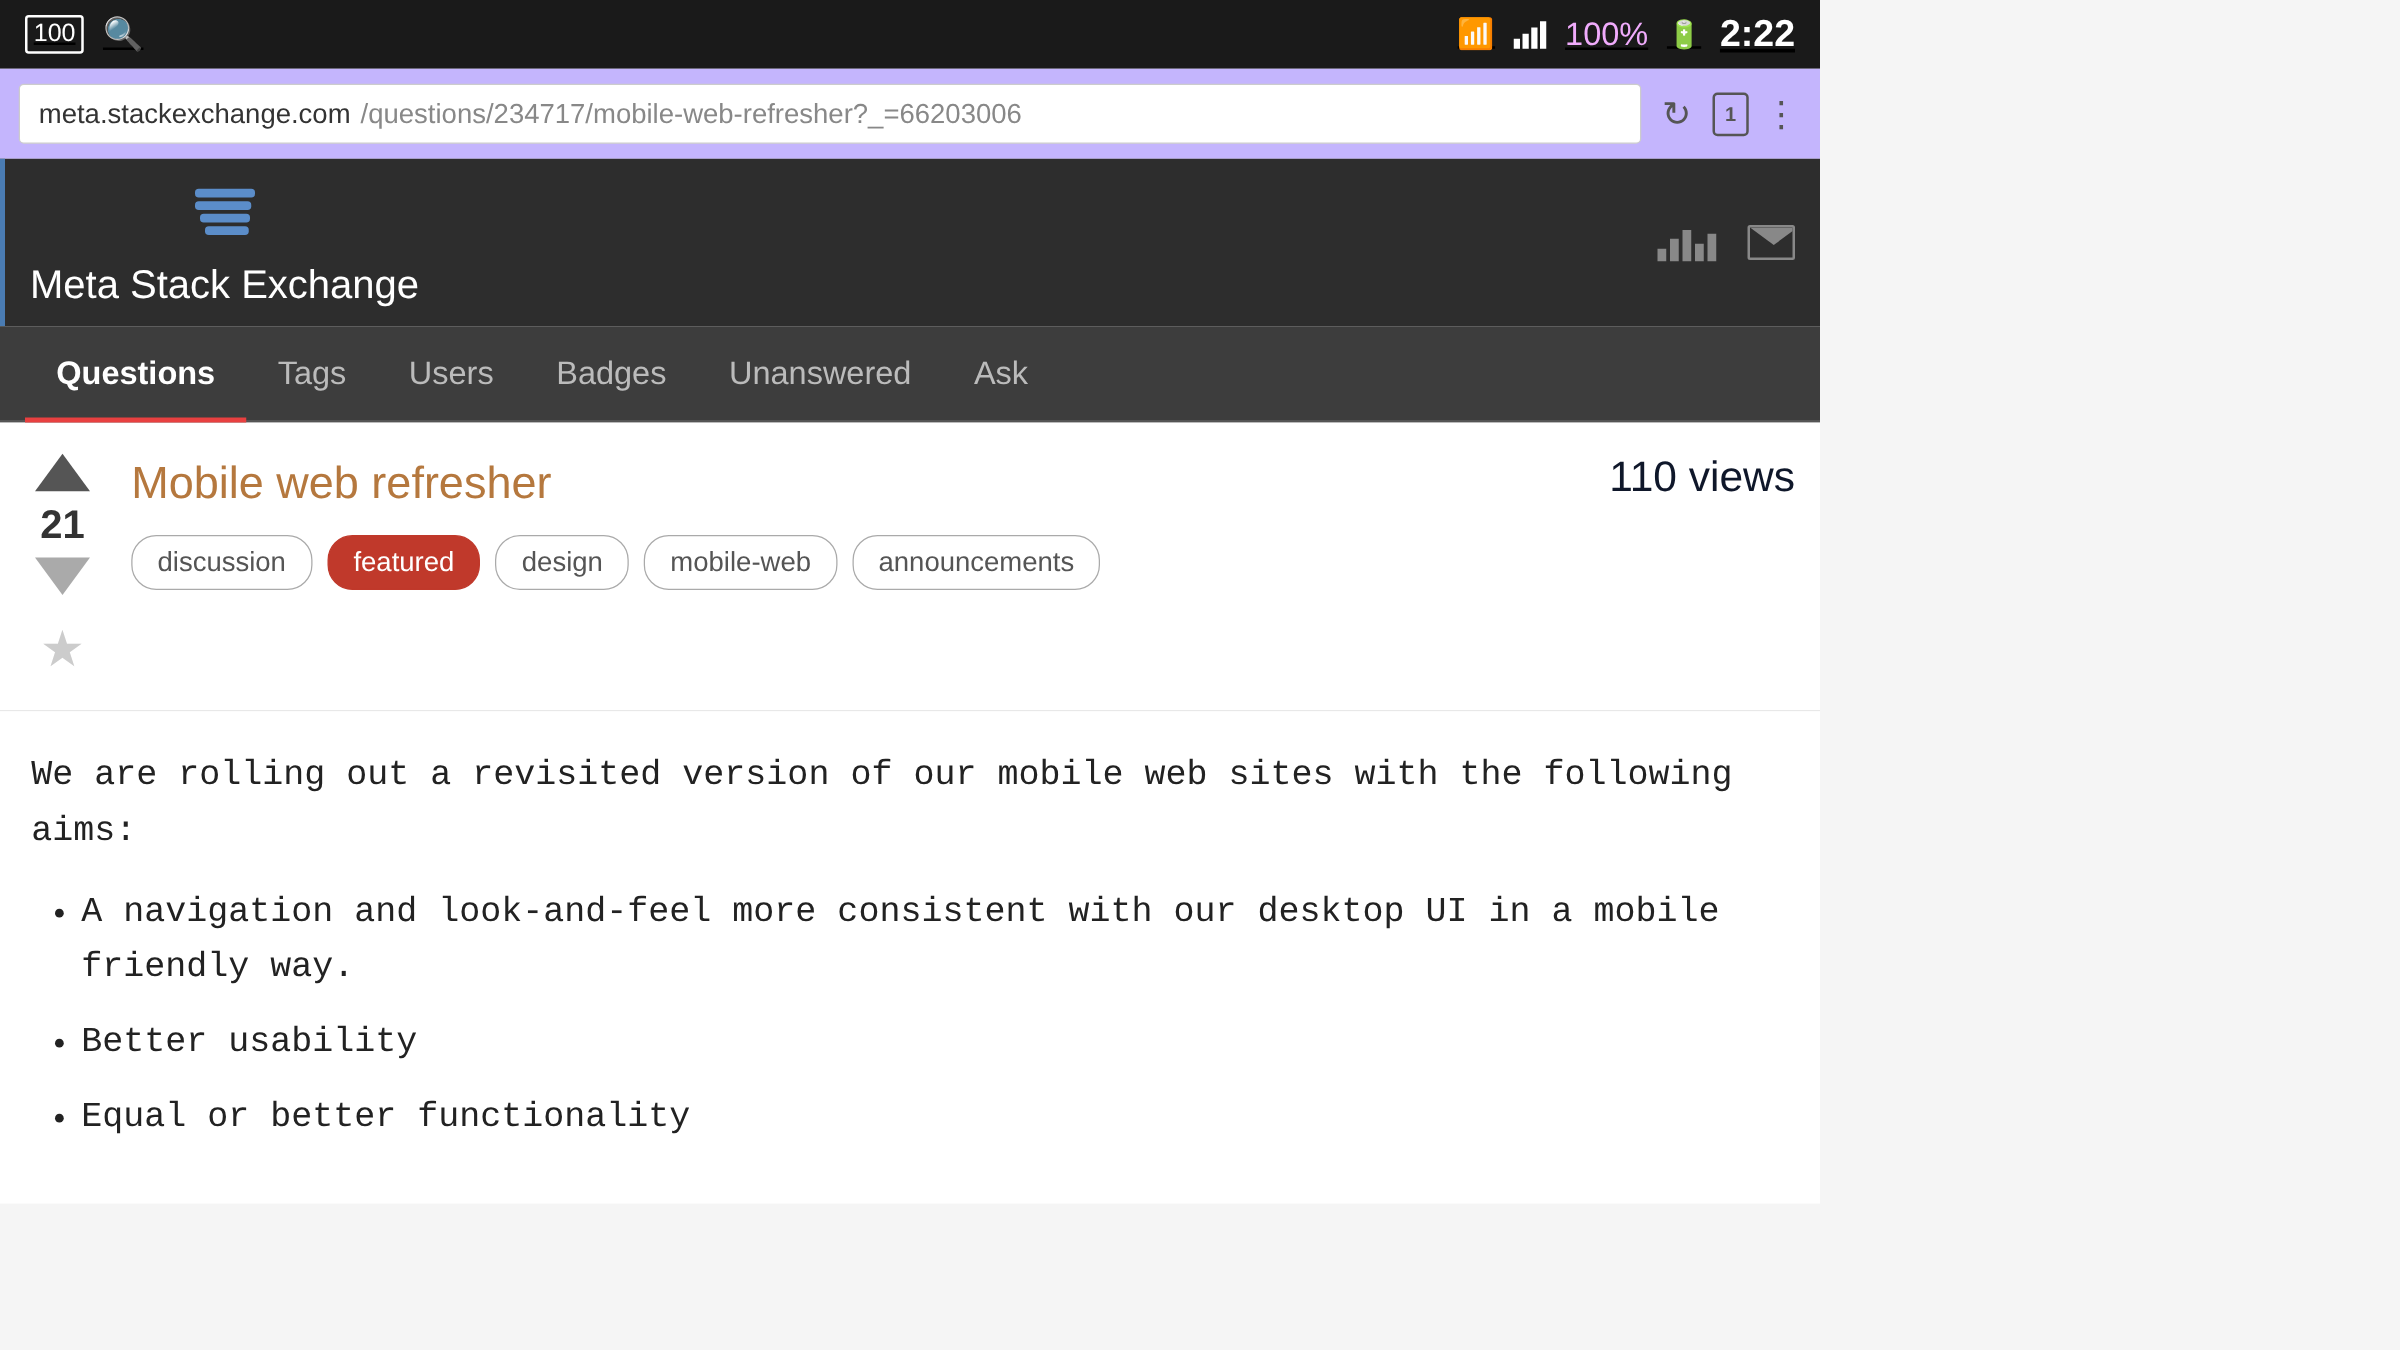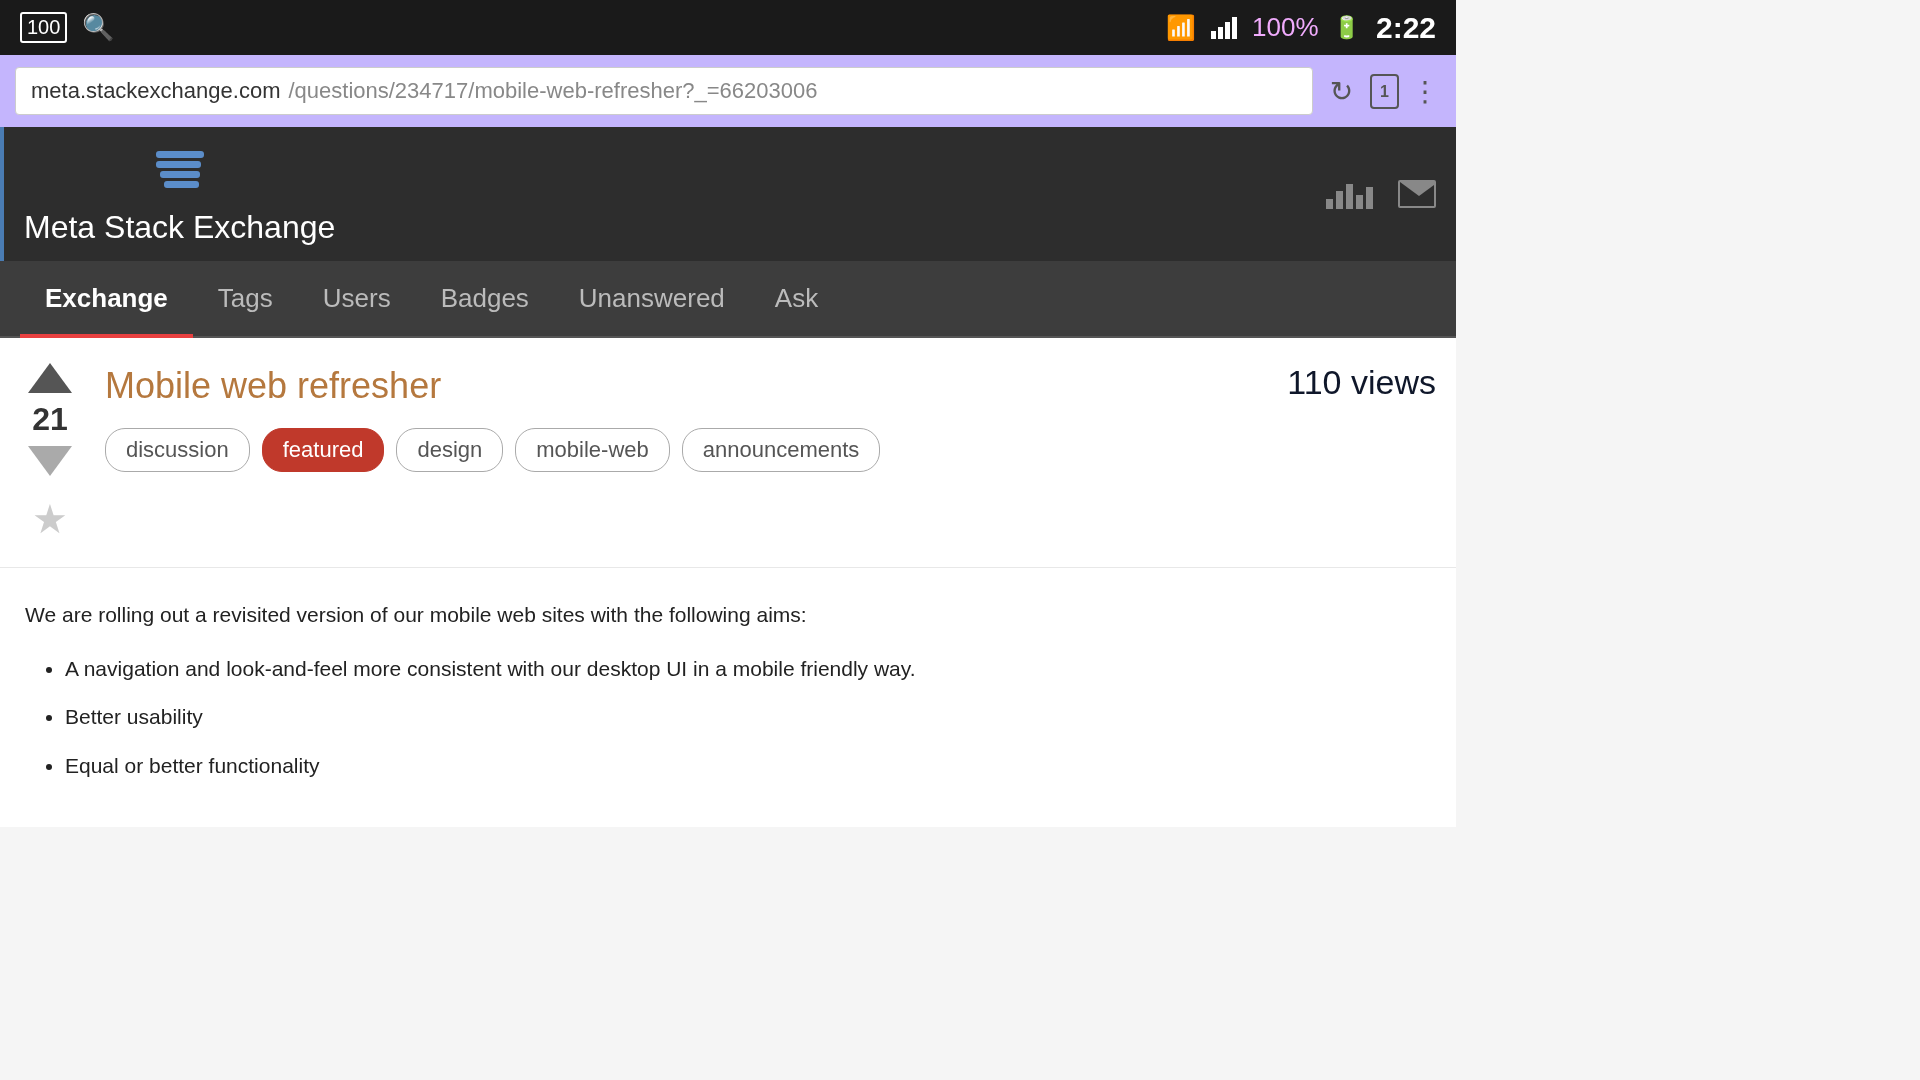--- a/index.html
+++ b/index.html
@@ -6,20 +6,21 @@
     body { background: #f5f5f5; font-family: Arial, sans-serif; width: 1456px; overflow-x: hidden; }
 
     
     .status-bar {
       background: #1a1a1a;
       height: 55px;
       display: flex;
       align-items: center;
       justify-content: space-between;
       padding: 0 20px;
+      text-decoration: underline;
     }
     .status-bar-left { display: flex; align-items: center; gap: 15px; }
     .status-bar-right { display: flex; align-items: center; gap: 15px; color: white; font-size: 22px; }
 
     
     .address-bar {
       background: #c4b5fd;
       padding: 12px 15px;
       display: flex;
       align-items: center;
@@ -212,23 +213,24 @@
     .divider {
       height: 1px;
       background: #e8e8e8;
       margin: 0;
     }
 
     
     .content-area {
       background: white;
       padding: 30px 25px;
-      font-size: 21px;
+      font-size: 28px;
       line-height: 1.6;
       color: #222;
+      font-family: Liberation Mono, monospace;
     }
     .content-area p { margin-bottom: 20px; }
     .content-area ul { margin-left: 40px; margin-top: 19px; }
     .content-area li { margin-bottom: 15px; }
     .signal-bars { display: flex; align-items: flex-end; gap: 2px; }
     .signal-bar {
       background: white;
       width: 5px;
     }
 
@@ -321,21 +323,21 @@
     </div>
     <div class="inbox-icon" style="position:relative;width:38px;height:28px;border:2.5px solid #888;border-radius:2px;">
       <div style="position:absolute;top:0;left:0;right:0;height:14px;overflow:hidden;">
         <div style="width:0;height:0;border-left:19px solid transparent;border-right:19px solid transparent;border-top:14px solid #888;"></div>
       </div>
     </div>
   </div>
 </div>
 
 <div class="nav-bar">
-  <a class="nav-item active">Exchange</a>
+  <a class="nav-item active">Questions</a>
   <a class="nav-item">Tags</a>
   <a class="nav-item">Users</a>
   <a class="nav-item">Badges</a>
   <a class="nav-item">Unanswered</a>
   <a class="nav-item">Ask</a>
 </div>
 
 <div class="question-area">
   <div class="question-header">
     <div class="vote-section">

